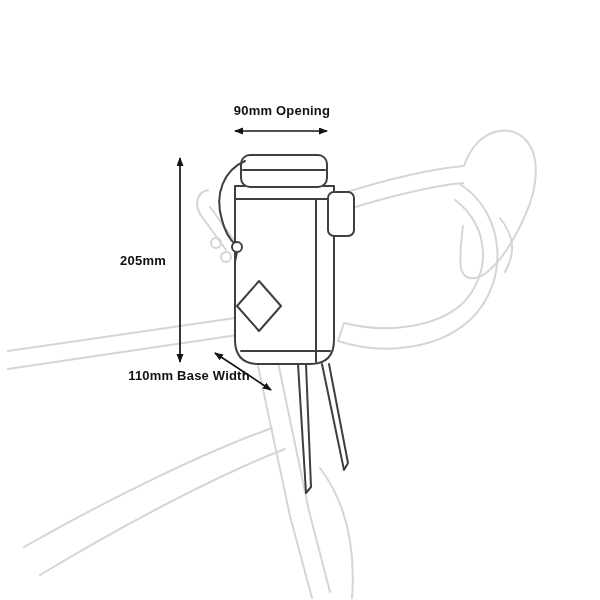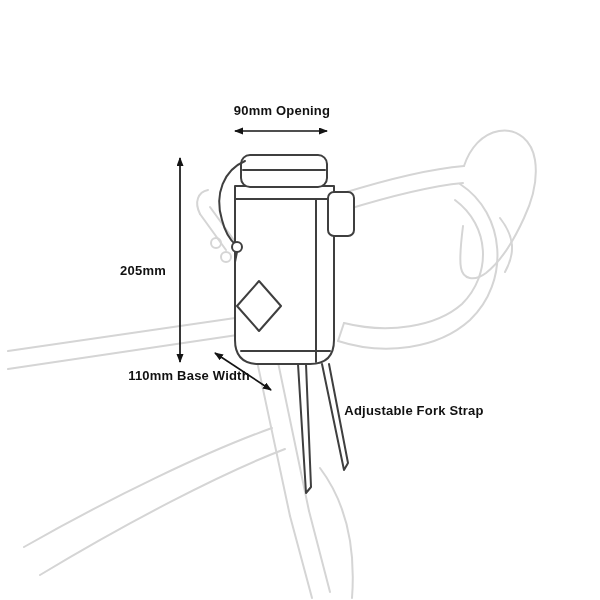--- a/index.html
+++ b/index.html
@@ -78,17 +78,16 @@
     </g>
 
     <g class="anno">
       <line x1="235" y1="131" x2="327" y2="131" marker-start="url(#ah)" marker-end="url(#ah)"></line>
       <line x1="180" y1="158" x2="180" y2="362" marker-start="url(#ah)" marker-end="url(#ah)"></line>
       <line x1="215" y1="353" x2="271" y2="390" marker-start="url(#ah)" marker-end="url(#ah)"></line>
     </g>
   </svg>
 
   <div class="label" style="left:282px;top:103px">90mm Opening</div>
-  <div class="label" style="left:143px;top:263px">205mm</div>
+  <div class="label" style="left:143px;top:253px">205mm</div>
   <div class="label" style="left:189px;top:368px">110mm Base Width</div>
-  <div class="label" style="left:414px;top:403px">Adjustable Fork Strap</div>
 
 </div>
 
 </body></html>

